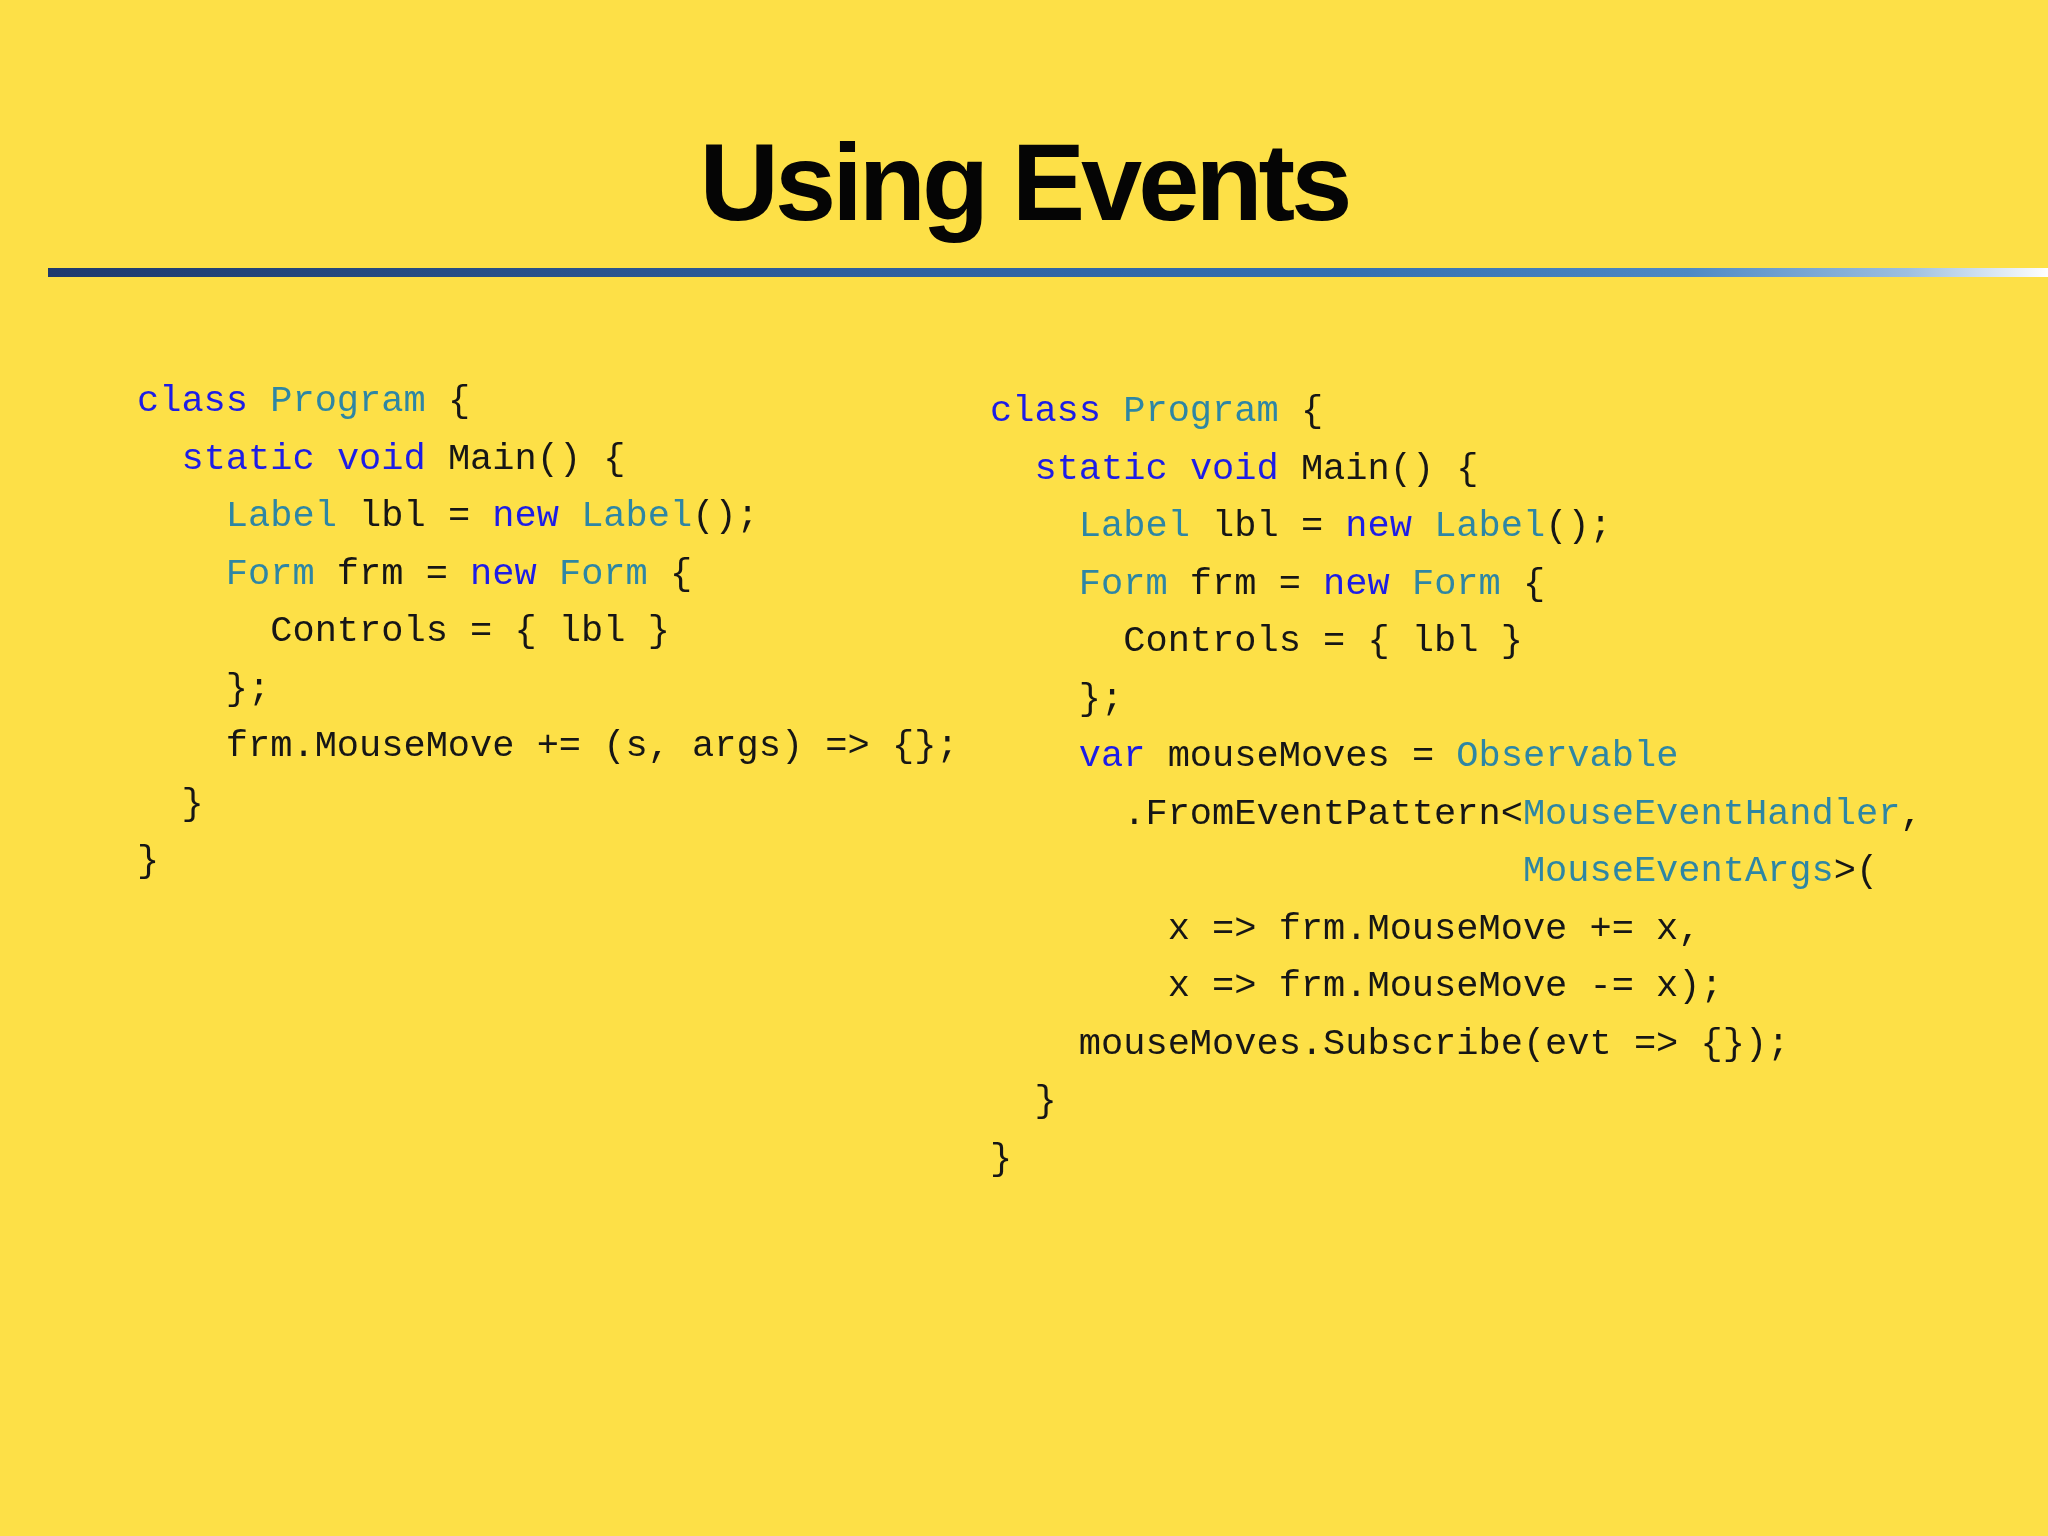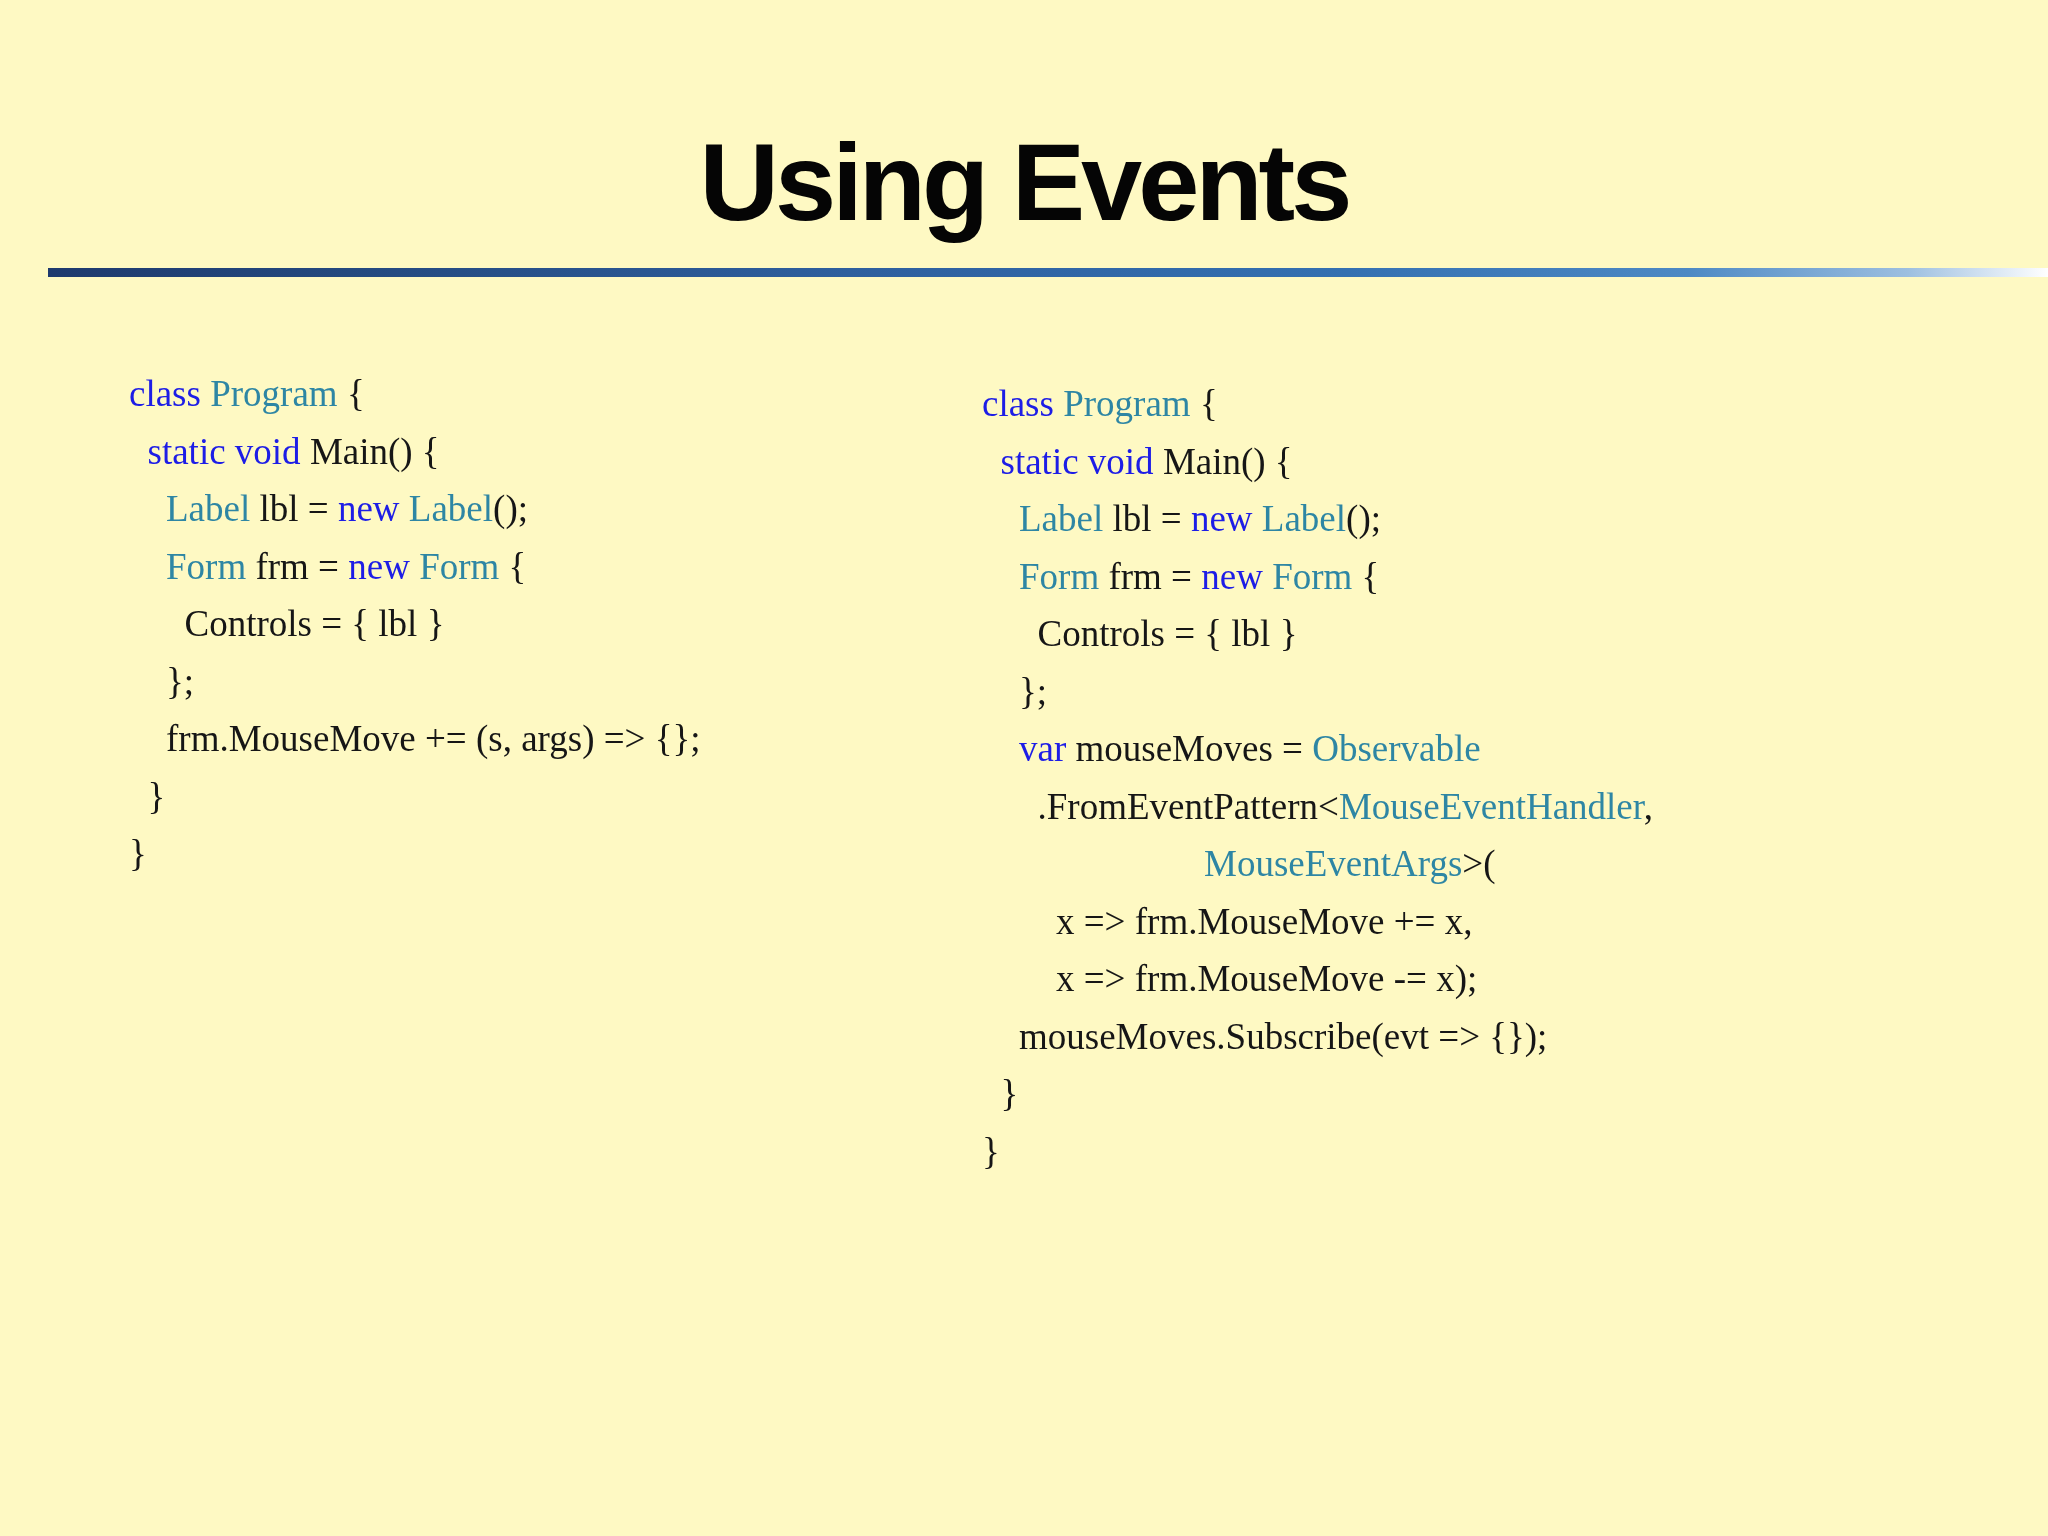--- a/index.html
+++ b/index.html
@@ -1,40 +1,40 @@
 <!DOCTYPE html>
 <html style="--title-color: #050505; --tok-keyword: #1d1de6; --tok-type: #2e86a4; --tok-plain: #161616; --div-a: #1e3a6e; --div-b: #2e5f9e; --div-c: #ffffff;"><head>
 <meta charset="utf-8">
 <style>
   html,body{margin:0;padding:0;background:#ffffff;}
   body{
     width:2048px;height:1536px;position:relative;overflow:hidden;
     font-family:"Liberation Sans",sans-serif;
   }
-  .slide{position:absolute;inset:0;background:#fef9c3;}
+  .slide{position:absolute;inset:0;background:#fde047;}
   .title{
     position:absolute;top:116px;left:0;width:100%;margin:0;
     text-align:center;font-weight:700;font-size:110px;line-height:132px;
     letter-spacing:-4px;color:var(--title-color,#050505);
     font-family:"Liberation Sans",sans-serif;
   }
   .divider{
     position:absolute;top:268px;left:48px;right:0;height:9px;
     background:linear-gradient(90deg,
       var(--div-a,#1e3a6e) 0%,
       #24497f 15%,
       var(--div-b,#2e5f9e) 40%,
       #3470b1 65%,
       #4d89c4 82%,
       #9dbfe0 93%,
       var(--div-c,#ffffff) 100%);
   }
   pre.code{
-    position:absolute;margin:4px;padding:0;
-    font-family:Liberation Serif, serif;
+    position:absolute;margin:12px;padding:0;
+    font-family:Liberation Mono, monospace;
     font-size:37px;line-height:57.5px;white-space:pre;
     color:var(--tok-plain,#161616);
   }
   #code-left{left:125px;top:361px;}
   #code-right{left:978px;top:371px;}
   .code-line{white-space:pre;}
   .tok-k{color:var(--tok-keyword,#1d1de6);}
   .tok-t{color:var(--tok-type,#2e86a4);}
   .tok-p{color:var(--tok-plain,#161616);}
 </style>

